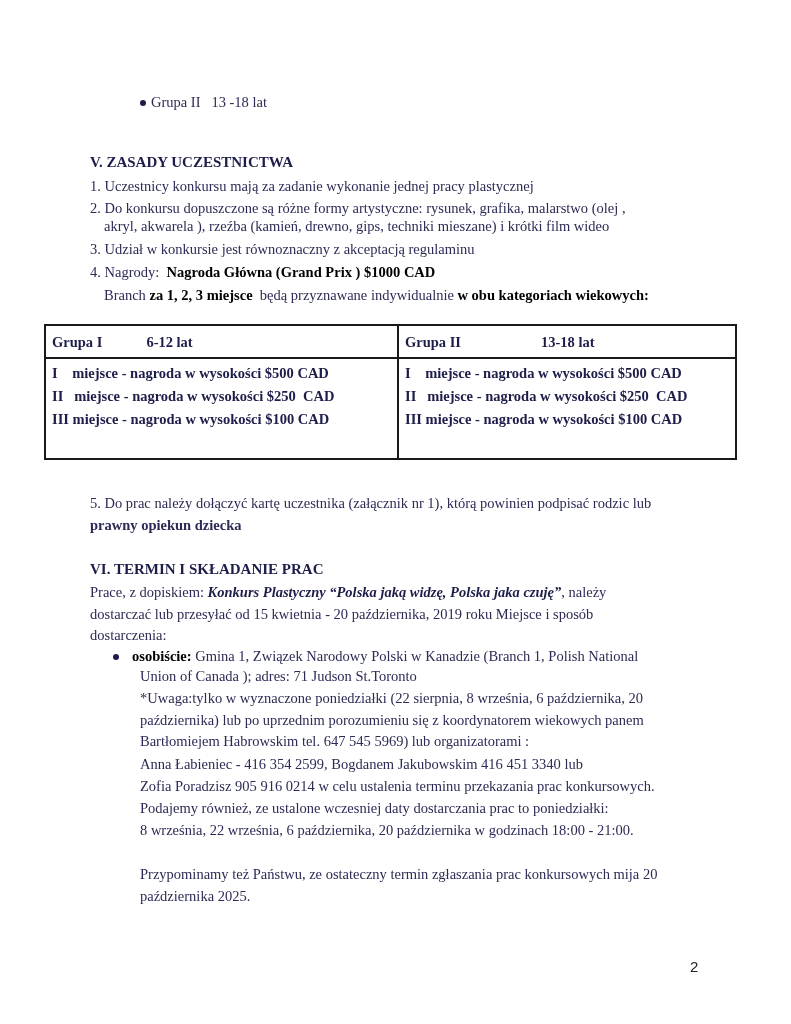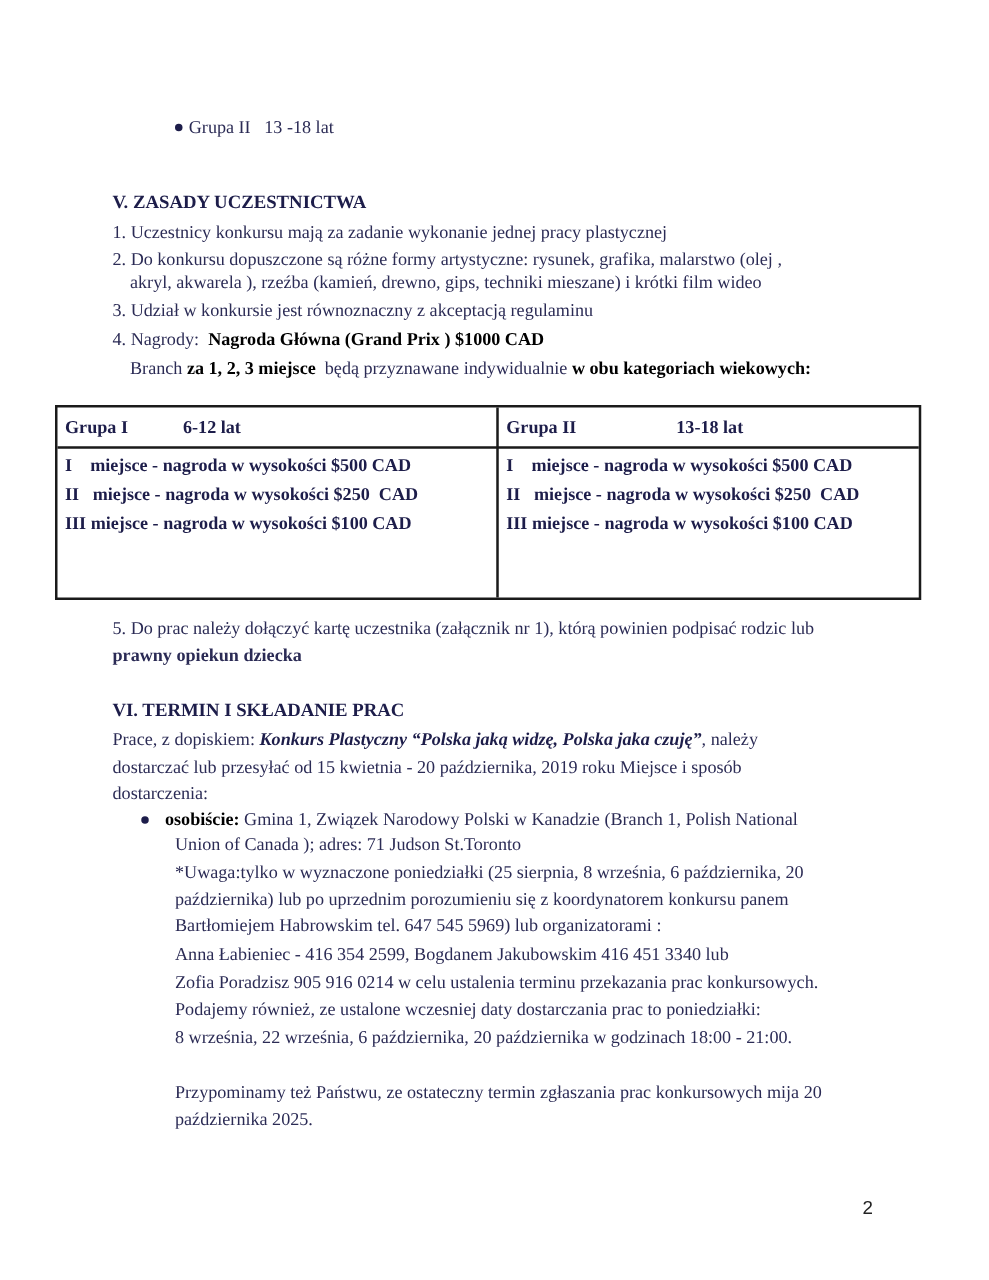--- a/index.html
+++ b/index.html
@@ -3,21 +3,21 @@
 <meta charset="utf-8">
 <style>
   html, body { margin: 0; padding: 0; background: #ffffff; }
   body { width: 791px; height: 1024px; position: relative; overflow: hidden;
          font-family: "Liberation Serif", serif; color: #2b2b55; font-size: 14.5px; }
   .abs { position: absolute; white-space: nowrap; }
   .b { font-weight: bold; color: #000000; }
   .h { font-weight: bold; color: #1d1d4a; font-size: 15px; }
   .bi { font-weight: bold; font-style: italic; color: #1d1d4a; }
   .dot { display: inline-block; width: 6px; height: 6px; border-radius: 50%; background: #1d1d4a; vertical-align: middle; margin-right: 5px; position: relative; top: -1px; }
-  .table { position: absolute; left: 44px; top: 324px; width: 693px; height: 156px; border: 2px solid #1a1a1a; box-sizing: border-box; }
+  .table { position: absolute; left: 44px; top: 324px; width: 693px; height: 136px; border: 2px solid #1a1a1a; box-sizing: border-box; }
   .table .vline { position: absolute; left: 351px; top: 0; bottom: 0; border-left: 2px solid #1a1a1a; }
   .table .hline { position: absolute; left: 0; right: 0; top: 31px; border-top: 2px solid #1a1a1a; }
   .cell { position: absolute; font-weight: bold; color: #1d1d4a; font-size: 14.5px; white-space: nowrap; }
   .pagenum { position: absolute; left: 690px; top: 958px; font-family: "Liberation Sans", sans-serif; font-size: 15px; color: #222; }
 </style>
 </head>
 <body>
 
 <div class="abs" style="left:140px; top:94px;">
   <span class="dot"></span><span>Grupa II</span>&nbsp;&nbsp;&nbsp;<span>13 -18 lat</span>
@@ -58,22 +58,22 @@
 <div class="abs" style="left:90px; top:606px;">dostarczać lub przesyłać od 15 kwietnia - 20 października, 2019 roku  Miejsce i sposób</div>
 <div class="abs" style="left:90px; top:627px;">dostarczenia:</div>
 
 <div class="abs" style="left:113px; top:648px;">
   <span class="dot"></span>
 </div>
 <div class="abs" style="left:132px; top:648px;">
   <span class="b">osobiście:</span><span> Gmina 1, Związek Narodowy Polski w Kanadzie (Branch 1, Polish National</span>
 </div>
 <div class="abs" style="left:140px; top:668px;">Union of Canada ); adres: 71 Judson St.Toronto</div>
-<div class="abs" style="left:140px; top:690px;">*Uwaga:tylko w wyznaczone poniedziałki (25 sierpnia, 8 września, 6 października, 20</div>
-<div class="abs" style="left:140px; top:712px;">października) lub po uprzednim porozumieniu się z koordynatorem konkursu panem</div>
+<div class="abs" style="left:140px; top:690px;">*Uwaga:tylko w wyznaczone poniedziałki (22 sierpnia, 8 września, 6 października, 20</div>
+<div class="abs" style="left:140px; top:712px;">października) lub po uprzednim porozumieniu się z koordynatorem wiekowych panem</div>
 <div class="abs" style="left:140px; top:733px;">Bartłomiejem Habrowskim tel. 647 545 5969) lub organizatorami :</div>
 <div class="abs" style="left:140px; top:756px;">Anna Łabieniec - 416 354 2599, Bogdanem Jakubowskim 416 451 3340 lub</div>
 <div class="abs" style="left:140px; top:778px;">Zofia Poradzisz 905 916 0214 w celu ustalenia terminu przekazania prac konkursowych.</div>
 <div class="abs" style="left:140px; top:800px;">Podajemy również, ze ustalone wczesniej daty dostarczania prac to poniedziałki:</div>
 <div class="abs" style="left:140px; top:822px;">8 września, 22 września, 6 października, 20 października w godzinach 18:00 - 21:00.</div>
 
 <div class="abs" style="left:140px; top:866px;">Przypominamy też Państwu, ze ostateczny termin zgłaszania prac konkursowych mija 20</div>
 <div class="abs" style="left:140px; top:888px;">października 2025.</div>
 
 <div class="pagenum">2</div>

